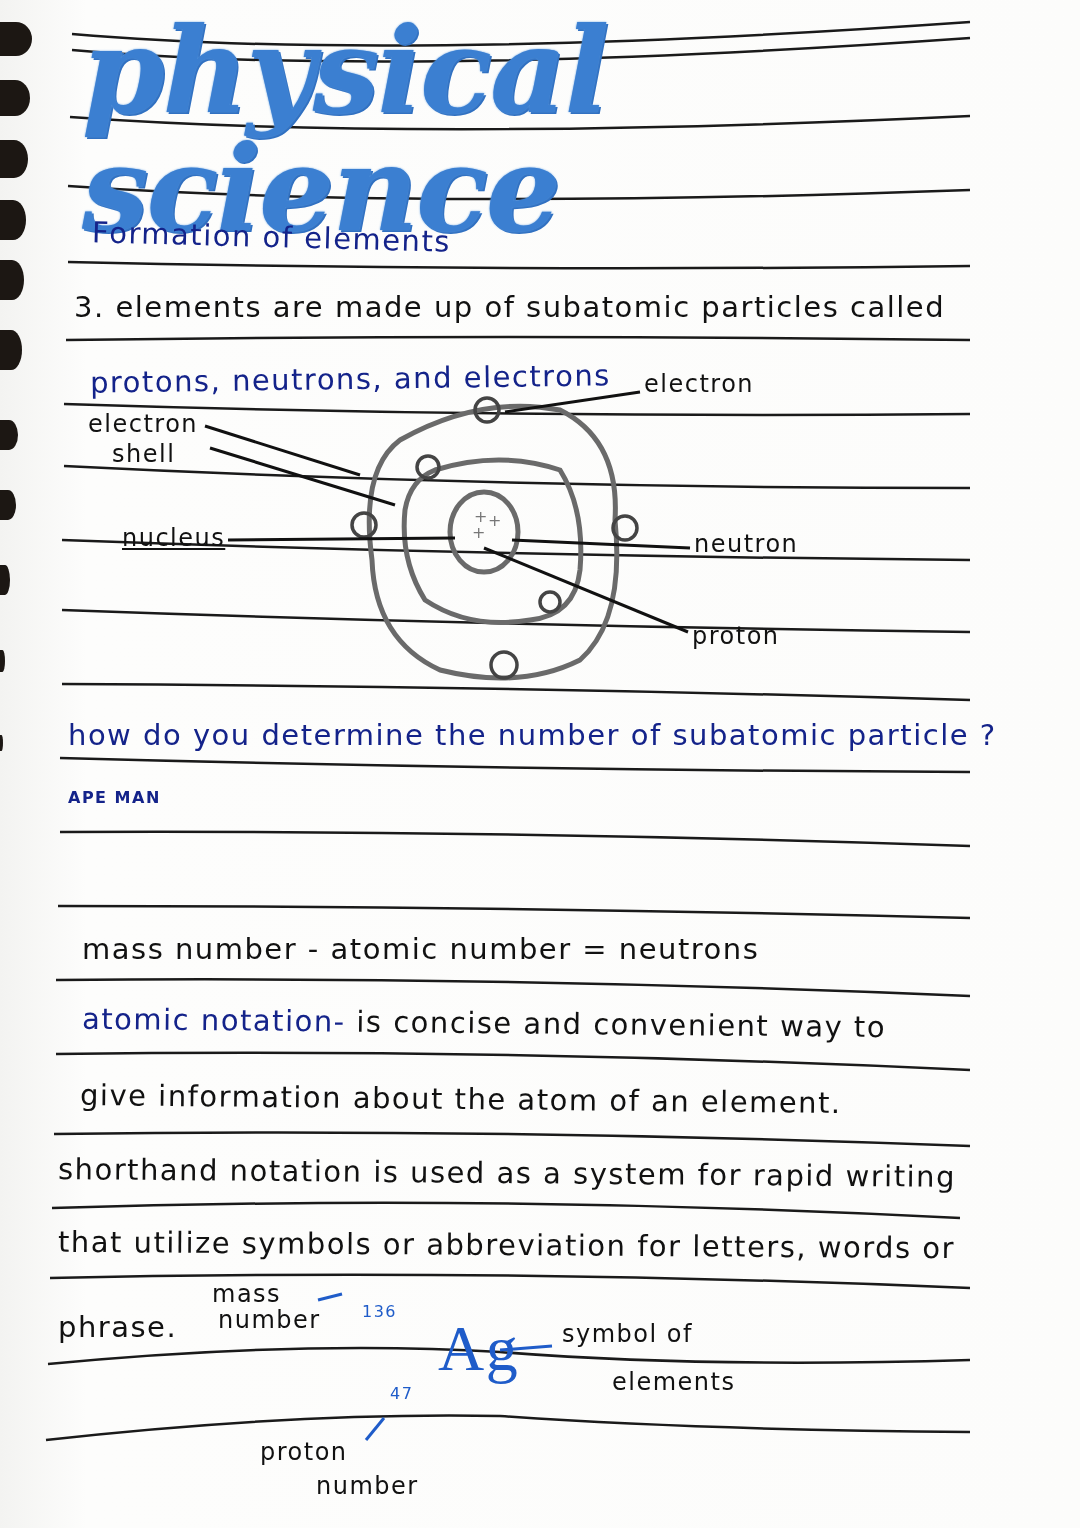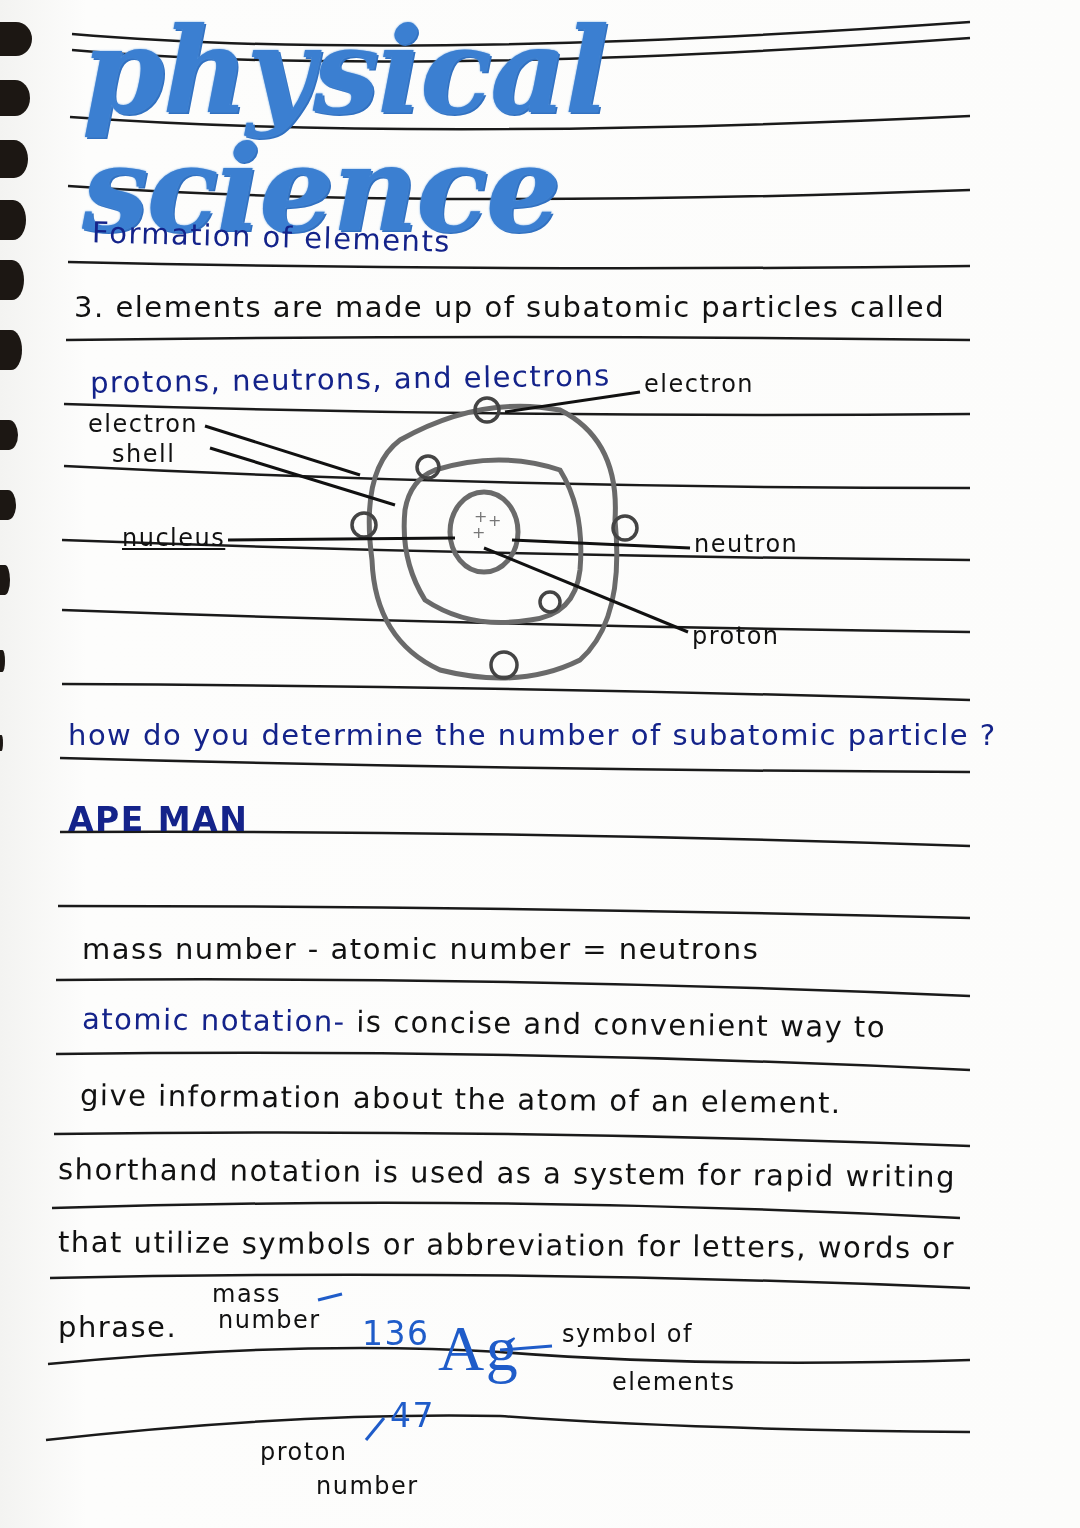--- a/index.html
+++ b/index.html
@@ -16,21 +16,21 @@
   .title {
     position: absolute; left: 82px; top: 12px;
     font-family: "DejaVu Serif", serif; font-style: italic; font-weight: bold;
     font-size: 118px; color: #3b7fd1; letter-spacing: -2px;
     text-shadow: 0 0 2px #5d9be0, 2px 2px 0 #2f6fc0;
     line-height: 1;
   }
   .hw { position: absolute; font-family: "DejaVu Sans", sans-serif; color: #111; white-space: nowrap; letter-spacing: 1.5px; }
   .blue { color: #14238a; }
   .lblue { color: #1f5cc9; }
-  .sm { font-size: 33px; margin-top: 12px; }
+  .sm { font-size: 16px; }
   .md { font-size: 29px; }
   .lbl { font-size: 24px; }
 </style>
 </head>
 <body>
 
 <div class="page">
 
   <div class="holes">
     <div class="hole" style="top:22px;width:32px;height:34px;"></div>

